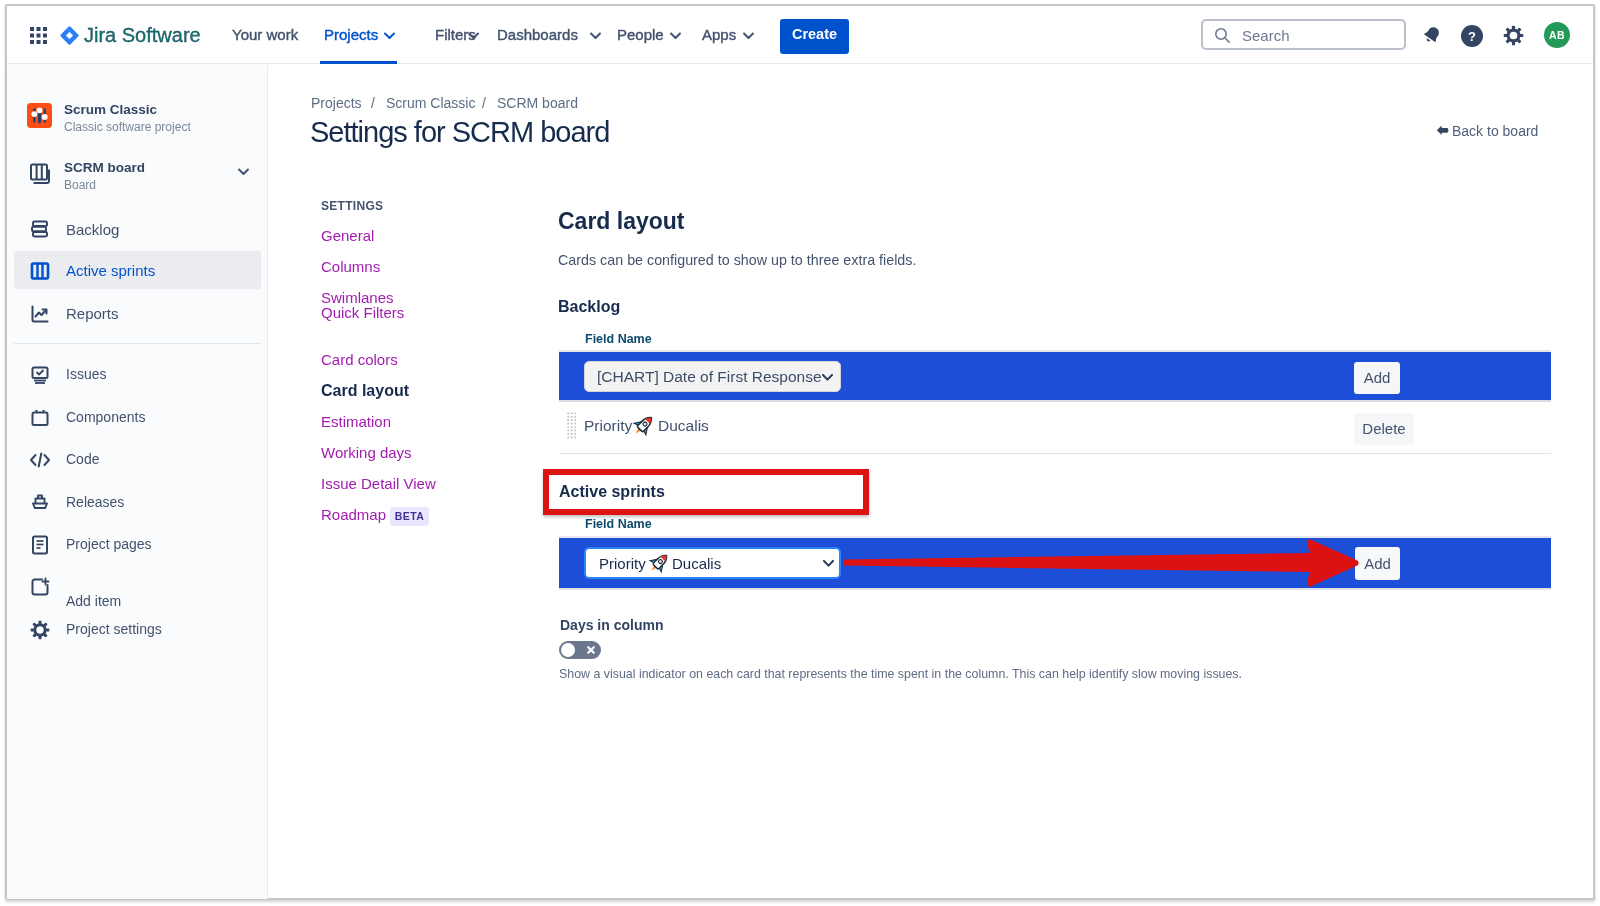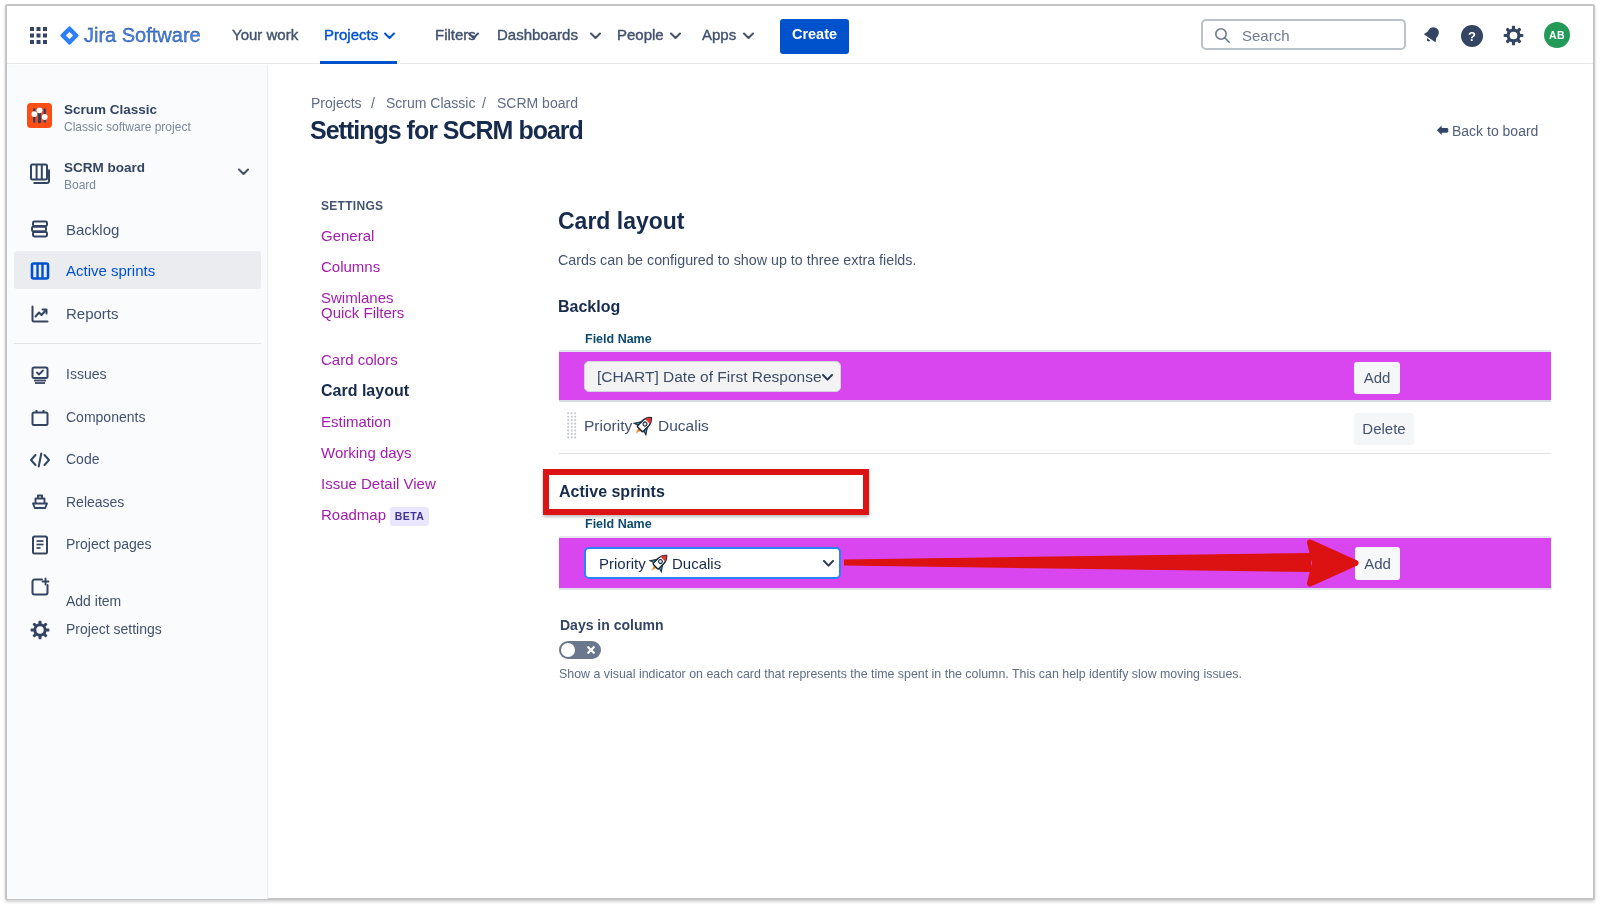--- a/index.html
+++ b/index.html
@@ -5,46 +5,46 @@
 * { margin:0; padding:0; box-sizing:border-box; }
 html,body { width:1600px; height:906px; background:#ffffff; font-family:"Liberation Sans", sans-serif; overflow:hidden; }
 body { position:relative; }
 .abs { position:absolute; }
 .frame { left:5px; top:4px; width:1590px; height:896px; border:2px solid #c6c6c6; border-radius:2px; background:#fff; box-shadow:0 2px 3px rgba(0,0,0,0.18); }
 
 .header { left:7px; top:6px; width:1586px; height:58px; background:#fff; border-bottom:1px solid #e5e8ec; z-index:5; }
 .navitem { position:absolute; top:0; height:58px; line-height:58px; font-size:15px; color:#42526E; white-space:nowrap; -webkit-text-stroke:0.4px currentColor; }
 .navitem.blue { color:#0052CC; }
 .chev { position:absolute; top:26px; }
-.logo-text { position:absolute; left:77px; top:0; height:40px; line-height:58px; font-size:20px; color:#3b82f6; -webkit-text-stroke:0.3px #253858; }
+.logo-text { position:absolute; left:77px; top:0; height:40px; line-height:58px; font-size:20px; color:#0f766e; -webkit-text-stroke:0.3px #253858; }
 .create-btn { position:absolute; left:773px; top:13px; width:69px; height:35px; background:#0052CC; border-radius:3px; color:#fff; font-size:14.5px; font-weight:bold; text-align:center; line-height:31px; }
 .search-box { position:absolute; left:1194px; top:13px; width:205px; height:31px; border:2px solid #bac1cb; border-radius:5px; background:#fff; }
 .search-box span { position:absolute; left:39px; top:6px; font-size:15px; color:#6e7b91; }
 .avatar { position:absolute; left:1537px; top:16px; width:26px; height:26px; border-radius:50%; background:#249a58; color:#fff; font-size:10.5px; font-weight:bold; text-align:center; line-height:26px; letter-spacing:0.3px; }
 
 .sidebar { left:7px; top:65px; width:261px; height:834px; background:#FAFBFC; border-right:1px solid #ebecf0; z-index:4; }
 .sb-title { position:absolute; left:57px; font-size:13.5px; font-weight:bold; color:#344563; }
 .sb-sub { position:absolute; left:57px; font-size:12px; color:#7A869A; }
 .sb-item { position:absolute; left:59px; font-size:15px; color:#42526E; white-space:nowrap; }
 .sb-item2 { position:absolute; left:59px; font-size:14px; color:#42526E; white-space:nowrap; }
 .sb-active { position:absolute; left:7px; top:186px; width:247px; height:38px; background:#EBECF0; border-radius:3px; }
 .sb-divider { position:absolute; left:7px; width:247px; height:1px; background:#e1e4e8; }
 
 .crumb { position:absolute; top:95px; font-size:14px; color:#5E6C84; }
-.page-title { left:310px; top:116px; font-size:25px; font-weight:bold; color:#172B4D; letter-spacing:-1px; }
+.page-title { left:310px; top:116px; font-size:29px; font-weight:normal; color:#172B4D; letter-spacing:-1px; }
 .back-board { left:1452px; top:123px; font-size:14px; color:#505F79; }
 
 .set-head { left:321px; top:199px; font-size:12px; font-weight:bold; color:#44546F; letter-spacing:0.3px; }
 .set-item { position:absolute; left:321px; font-size:15px; color:#a21caf; white-space:nowrap; }
 .beta { position:absolute; left:390px; top:507px; width:39px; height:19px; background:#EAE6FF; border-radius:3px; color:#403294; font-size:10.5px; font-weight:bold; text-align:center; line-height:19px; letter-spacing:0.4px; }
 
 .h-card { left:558px; top:208px; font-size:23px; font-weight:bold; color:#172B4D; }
 .h-sec { font-size:16px; font-weight:bold; color:#172B4D; }
 .fieldname { font-size:12.5px; font-weight:bold; color:#0c4a6e; }
-.row-blue { left:559px; width:992px; height:50px; background:#d946ef; border-top:2px solid #e3e6eb; }
+.row-blue { left:559px; width:992px; height:50px; background:#1d4ed8; border-top:2px solid #e3e6eb; }
 .selectbox { position:absolute; left:25px; top:9px; width:257px; height:31px; background:#f3f3f4; border:1px solid #d2d5da; border-radius:5px; font-size:15.5px; color:#3d4d66; }
 .btn { position:absolute; background:#F5F6F7; border-radius:3px; font-size:15px; color:#42526E; text-align:center; }
 .redbox { left:543px; top:469px; width:326px; height:46px; border:6px solid #dc1312; background:#fff; box-shadow:0 2px 3px rgba(0,0,0,0.25); }
 .toggle { left:559px; top:641px; width:42px; height:18px; background:#6B778C; border-radius:9px; }
 .toggle .knob { position:absolute; left:2px; top:2px; width:14px; height:14px; border-radius:50%; background:#fff; }
 </style>
 </head>
 <body>
 <svg width="0" height="0" style="position:absolute">
   <defs>

